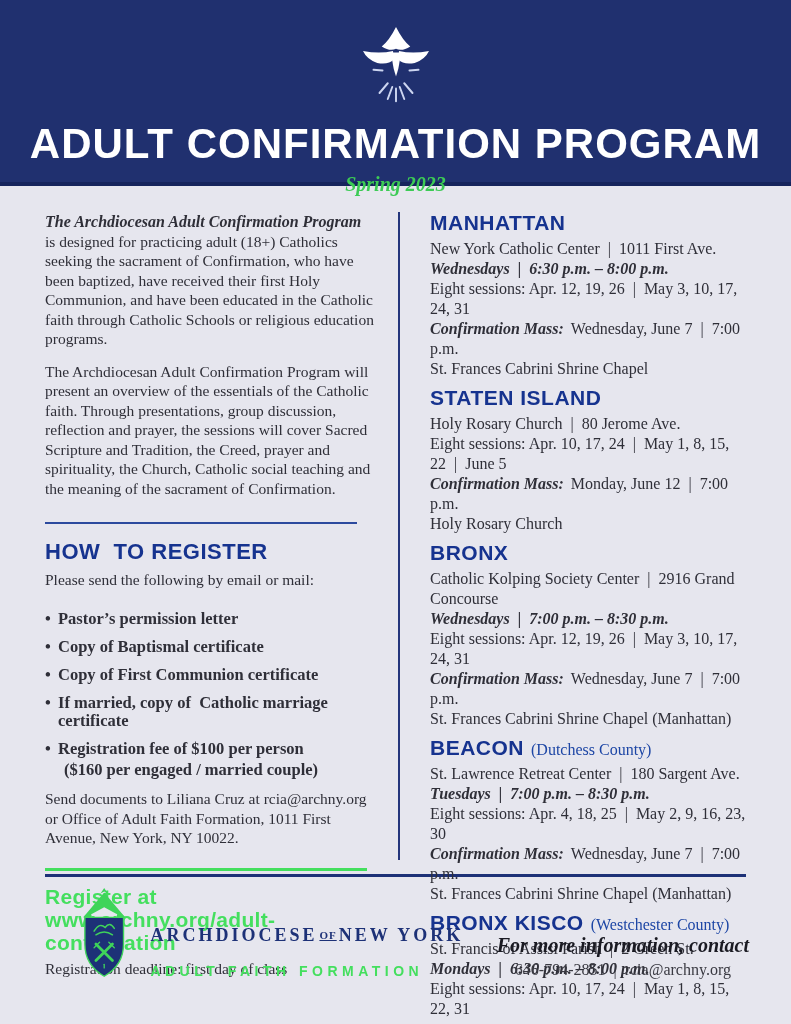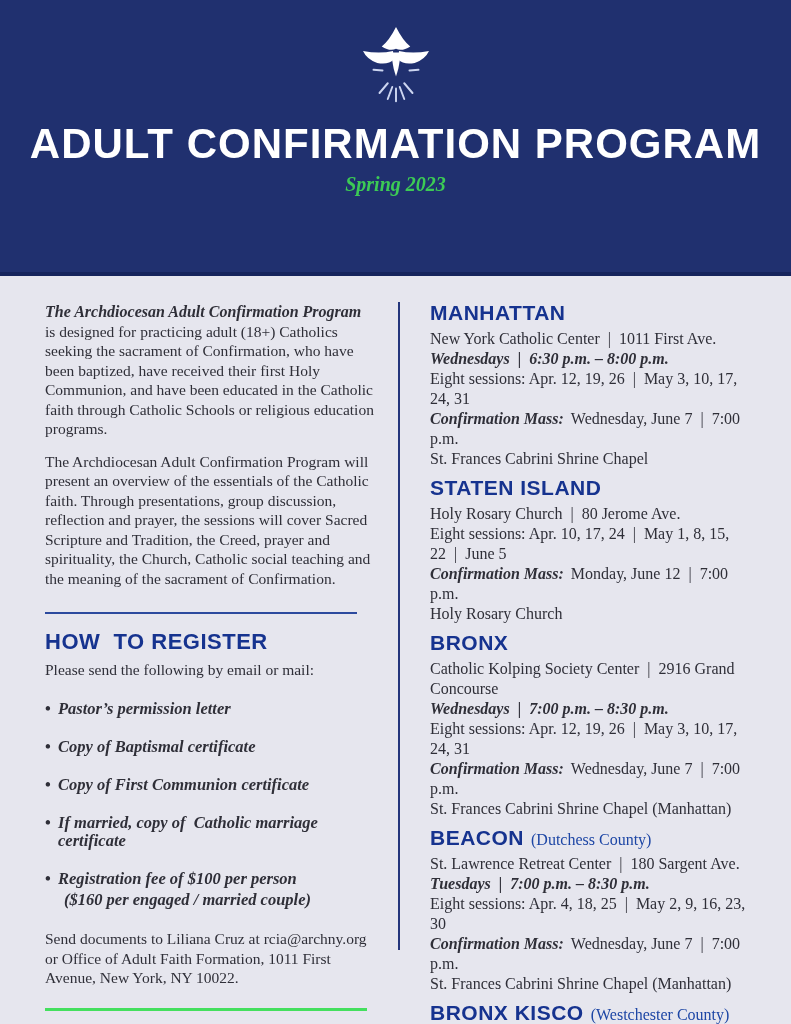--- a/index.html
+++ b/index.html
@@ -5,52 +5,52 @@
 <style>
   * { margin:0; padding:0; box-sizing:border-box; }
   html,body { background:#ffffff; }
   .page {
     position:relative; width:791px; height:1024px;
     background:#e6e6ee; overflow:hidden;
     font-family:"Liberation Serif", serif; color:#2f2f38;
   }
   
   .header {
-    height:276px; background:#20306f; border-bottom:4px solid #16245c;
+    height:186px; background:#20306f; border-bottom:4px solid #16245c;
     text-align:center; color:#ffffff;
   }
   .dove { margin-top:24px; height:90px; }
   .flyer-title {
     font-family:"Liberation Sans", sans-serif; font-weight:700;
     font-size:42px; letter-spacing:1px; line-height:44px; margin-top:4px;
     color:#ffffff; white-space:nowrap;
   }
   .season {
     font-family:"Liberation Serif", serif; font-style:italic; font-weight:700;
     font-size:20px; color:#3ccb55; margin-top:7px;
   }
   
-  .content { display:flex; padding:26px 44px 0 45px; height:810px; }
+  .content { display:flex; padding:26px 44px 0 45px; height:688px; }
   .left-col { width:335px; flex:none; }
   .v-rule { width:2px; background:#24367c; height:648px; margin:0 12px 0 18px; flex:none; }
   .right-col { flex:1; padding-left:18px; }
 
   .intro p { font-size:15.5px; line-height:19.5px; }
   .lead { display:block; font-weight:700; font-style:italic; font-size:16px; }
   .intro .p1 { margin-bottom:13px; }
   .rule-blue { height:2px; background:#2c4a9e; width:312px; margin-top:24px; }
   .register-heading {
     font-family:"Liberation Sans", sans-serif; font-weight:700;
     font-size:22px; color:#16338f; letter-spacing:0.5px; margin:15px 0 6px;
   }
   .send-intro { font-size:15.5px; margin-bottom:21px; }
   .bullets { list-style:none; }
   .bullets li {
-    font-size:16.5px; font-weight:700; font-style:italic;
-    line-height:18px; margin:20px 0; padding-left:13px; position:relative;
+    font-size:16.5px; font-weight:700; 
+    line-height:18px; margin:10px 0; padding-left:13px; position:relative;
   }
   .bullets li::before { content:"\2022"; position:absolute; left:0; font-style:normal; }
   .bullet-note { display:block; padding-left:6px; margin-top:3px; }
   .send-docs { font-size:15.5px; line-height:19.5px; margin-top:10px; }
   .rule-green { height:3px; background:#44df5e; width:322px; margin:20px 0 14px; }
   .register-link {
     font-family:"Liberation Sans", sans-serif; font-weight:700;
     font-size:21px; line-height:23px; color:#44df5e; letter-spacing:0.3px;
     text-decoration:none; display:block; cursor:pointer;
   }

